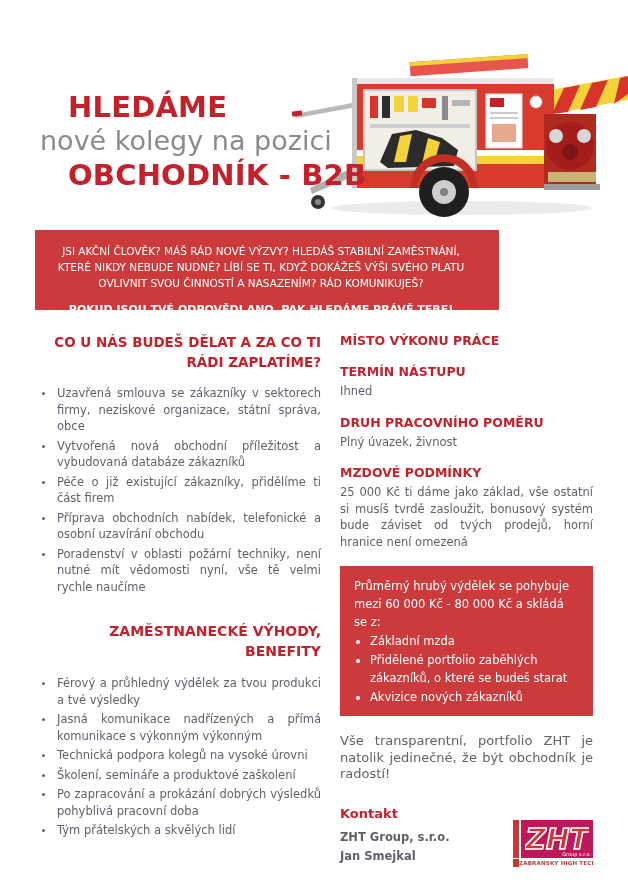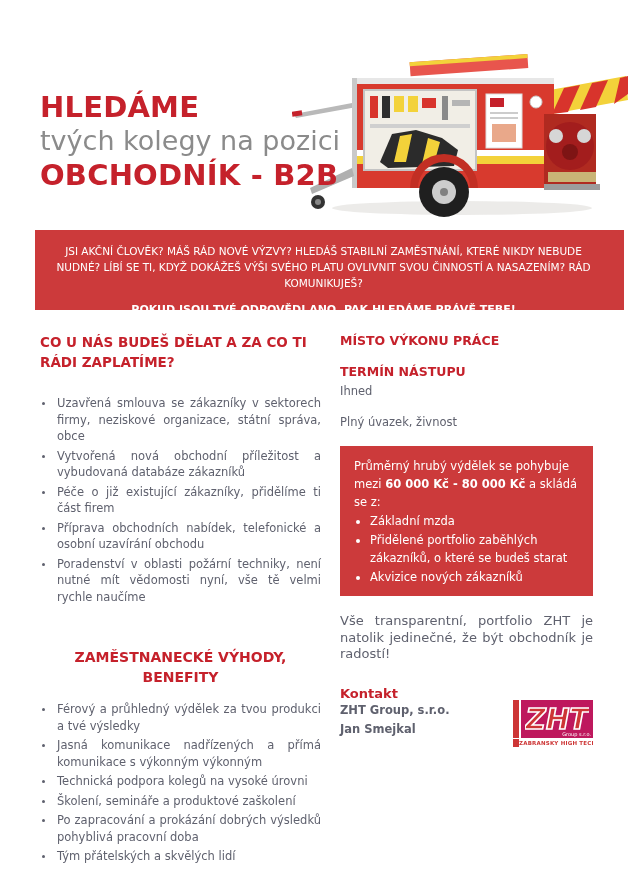--- a/index.html
+++ b/index.html
@@ -6,60 +6,60 @@
   html,body { background:#ffffff; }
   body { font-family:"DejaVu Sans","Liberation Sans",sans-serif; }
   .page {
     position:relative; width:628px; height:883px; margin:0 auto;
     background:#ffffff; overflow:hidden;
   }
   
   .hero { position:absolute; left:292px; top:50px; width:336px; height:172px; }
   
   .title-block { position:absolute; left:40px; top:90px; line-height:34px; }
-  .title-red { color:#c5212b; font-weight:bold; font-size:29px; letter-spacing:0.2px; }
+  .title-red { color:#c5212b; font-weight:bold; font-size:29px; letter-spacing:0.2px;margin-left:28px; }
   .title-gray { color:#8b8b8b; font-size:27px; font-weight:normal; }
   
   .banner {
-    position:absolute; left:35px; top:230px; width:589px; height:80px;
+    position:absolute; left:35px; top:230px; width:464px; height:80px;
     background:#cc3a3b; color:#ffffff; text-align:center;
     padding:13px 28px 0 16px; font-size:10.5px; line-height:16px;
   }
   .banner .strong-line { margin-top:11px; font-weight:bold; font-size:11px; }
   
   .col-left  { position:absolute; left:40px;  top:332px; width:281px; }
   .col-right { position:absolute; left:340px; top:332px; width:253px; }
   .h-red-center {
     color:#c5212b; font-weight:bold; font-size:13.5px; line-height:20px;
-    text-align:left; margin-bottom:23px;
+    text-align:right; margin-bottom:13px;
   }
   .h-red-left {
     color:#c5212b; font-weight:bold; font-size:14px; line-height:20px;
-    text-align:center; margin-top:42px; margin-bottom:14px;
+    text-align:right; margin-top:26px; margin-bottom:14px;
   }
   .bullets { list-style:disc outside; padding-left:15px; color:#5f616e; }
   .bullets li {
     font-size:11.5px; line-height:16.5px; text-align:justify;
     margin-bottom:3px; padding-left:2px;
   }
   .bullets li::marker { color:#5f616e; font-size:10px; }
   
   .section { margin-bottom:14px; }
   .section h3 { color:#c5212b; font-weight:bold; font-size:12.5px; line-height:17px; margin-bottom:3px; }
   .section p  { color:#5f616e; font-size:11.5px; line-height:16.5px; text-align:justify; }
   .salary-box {
     background:#cc3a3b; color:#ffffff; padding:11px 14px 9px 14px;
     font-size:11.5px; line-height:18px; margin:16px 0 17px 0;
   }
-  .salary-box .range { font-weight:bold; }
+  .salary-box .range { font-weight:normal; }
   .salary-box ul { list-style:disc outside; padding-left:16px; margin-top:1px; }
   .salary-box li { margin-bottom:1px; text-align:left; }
   .closing { color:#5f616e; font-size:13px; line-height:16.5px; text-align:justify; margin-bottom:23px; }
   .contact-row { display:flex; justify-content:space-between; align-items:flex-start; }
-  .contact h3 { color:#c5212b; font-weight:bold; font-size:13px; }
+  .contact h3 { color:#c5212b; font-weight:bold; font-size:13px; margin-bottom:7px; }
   .contact p { color:#5f616e; font-size:11.5px; line-height:19px;font-weight:bold; }
   
   .zht-logo { width:80px; margin-top:14px; }
   .zht-top { display:flex; height:38px; }
   .zht-bar { width:6px; background:#cd3535; margin-right:2px; }
   .zht-main { flex:1; background:#be185d; position:relative; display:flex; align-items:center; justify-content:center; }
   .zht-sub { position:absolute; right:2px; bottom:1px; color:#ffffff; font-size:5px; }
   .zht-strip {
     background:#ffffff; border-left:6px solid #cd3535; margin-top:1px;
     text-align:center; font-size:5.5px; font-weight:bold; color:#cd3535;
@@ -132,21 +132,21 @@
 
       <path d="M118 138 a34 34 0 0 1 68 0 l-8 0 a26 26 0 0 0 -52 0 z" fill="#c22f24"></path>
       <circle cx="152" cy="142" r="25" fill="#1f1f1f"></circle>
       <circle cx="152" cy="142" r="12" fill="#cdcdcd"></circle>
       <circle cx="152" cy="142" r="4" fill="#808080"></circle>
     </svg>
   </div>
 
   <div class="title-block">
     <div class="title-red">HLEDÁME</div>
-    <div class="title-gray">tvých kolegy na pozici</div>
+    <div class="title-gray">nové kolegy na pozici</div>
     <div class="title-red">OBCHODNÍK - B2B</div>
   </div>
 
   <div class="banner">
     <div>JSI AKČNÍ ČLOVĚK? MÁŠ RÁD NOVÉ VÝZVY? HLEDÁŠ STABILNÍ ZAMĚSTNÁNÍ, KTERÉ NIKDY NEBUDE NUDNÉ? LÍBÍ SE TI, KDYŽ DOKÁŽEŠ VÝŠI SVÉHO PLATU OVLIVNIT SVOU ČINNOSTÍ A NASAZENÍM? RÁD KOMUNIKUJEŠ?</div>
     <div class="strong-line">POKUD JSOU TVÉ ODPOVĚDI ANO, PAK HLEDÁME PRÁVĚ TEBE!</div>
   </div>
 
   <div class="col-left">
     <div class="h-red-center">CO U NÁS BUDEŠ DĚLAT A ZA CO TI RÁDI ZAPLATÍME?</div>
@@ -171,21 +171,26 @@
 
   <div class="col-right">
     <div class="section">
       <h3>MÍSTO VÝKONU PRÁCE</h3>
     </div>
     <div class="section">
       <h3>TERMÍN NÁSTUPU</h3>
       <p>Ihned</p>
     </div>
     <div class="section">
+      <h3>DRUH PRACOVNÍHO POMĚRU</h3>
       <p>Plný úvazek, živnost</p>
+    </div>
+    <div class="section">
+      <h3>MZDOVÉ PODMÍNKY</h3>
+      <p>25 000 Kč ti dáme jako základ, vše ostatní si musíš tvrdě zasloužit, bonusový systém bude záviset od tvých prodejů, horní hranice není omezená</p>
     </div>
 
     <div class="salary-box">
       <span>Průměrný hrubý výdělek se pohybuje mezi </span><span class="range">60 000 Kč - 80 000 Kč</span><span> a skládá se z:</span>
       <ul>
           <li>Základní mzda</li>
           <li>Přidělené portfolio zaběhlých zákazníků, o které se budeš starat</li>
           <li>Akvizice nových zákazníků</li>
         </ul>
     </div>

